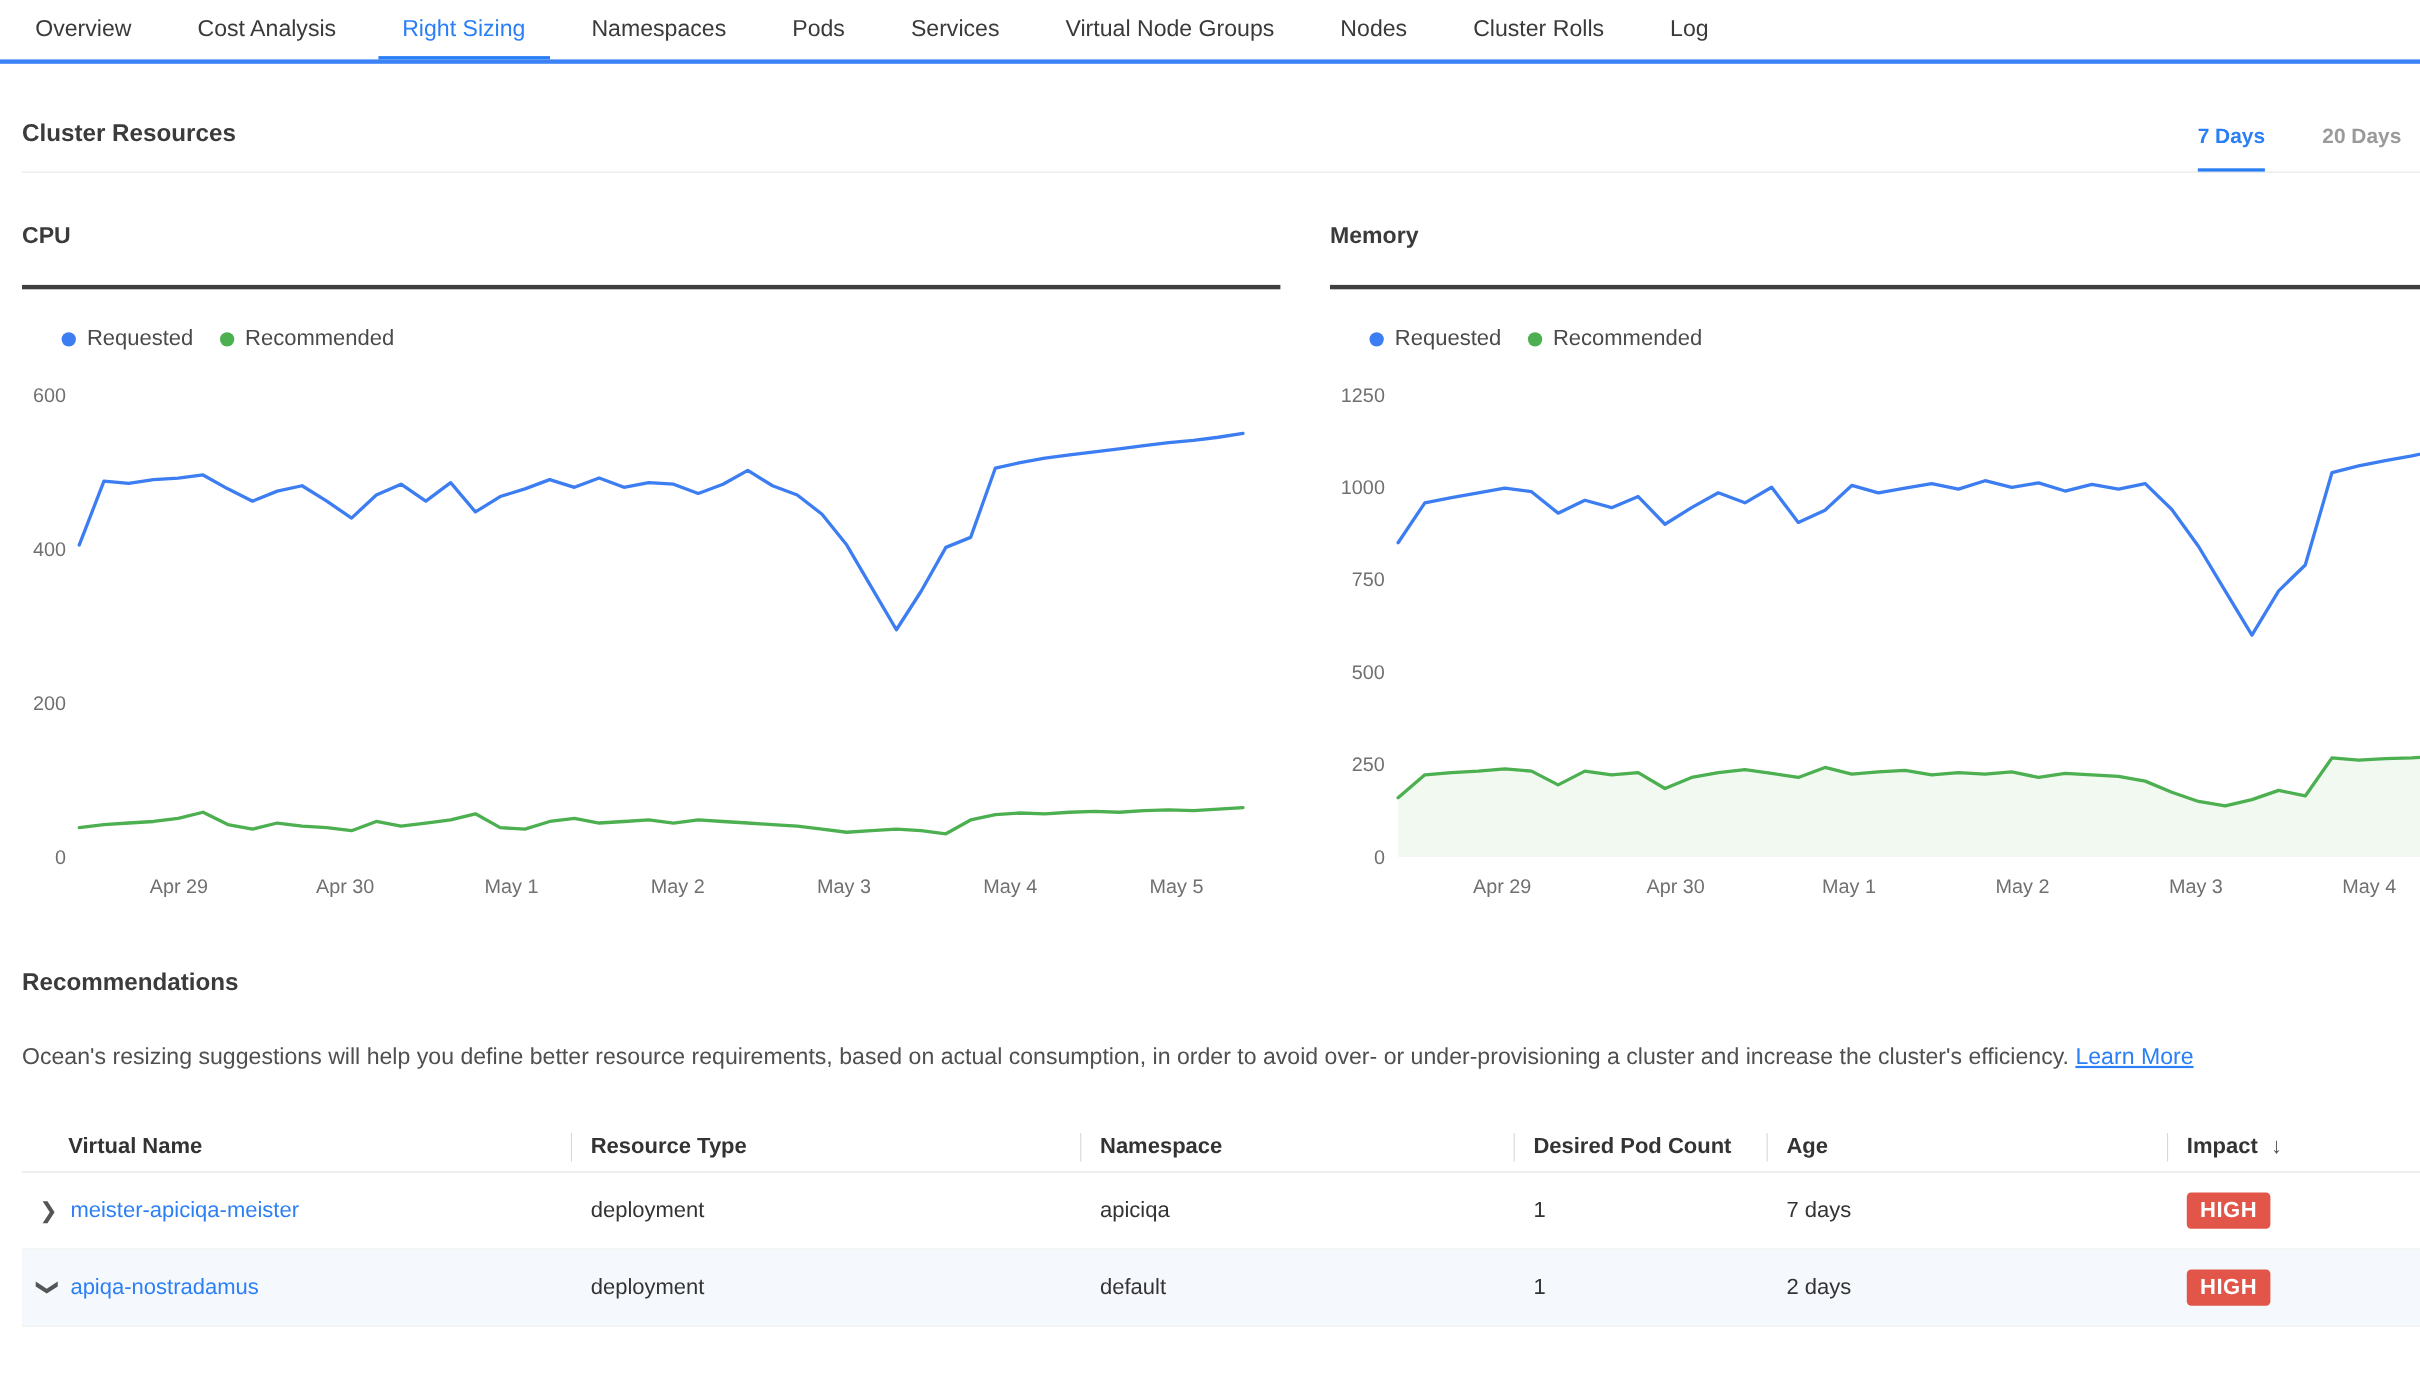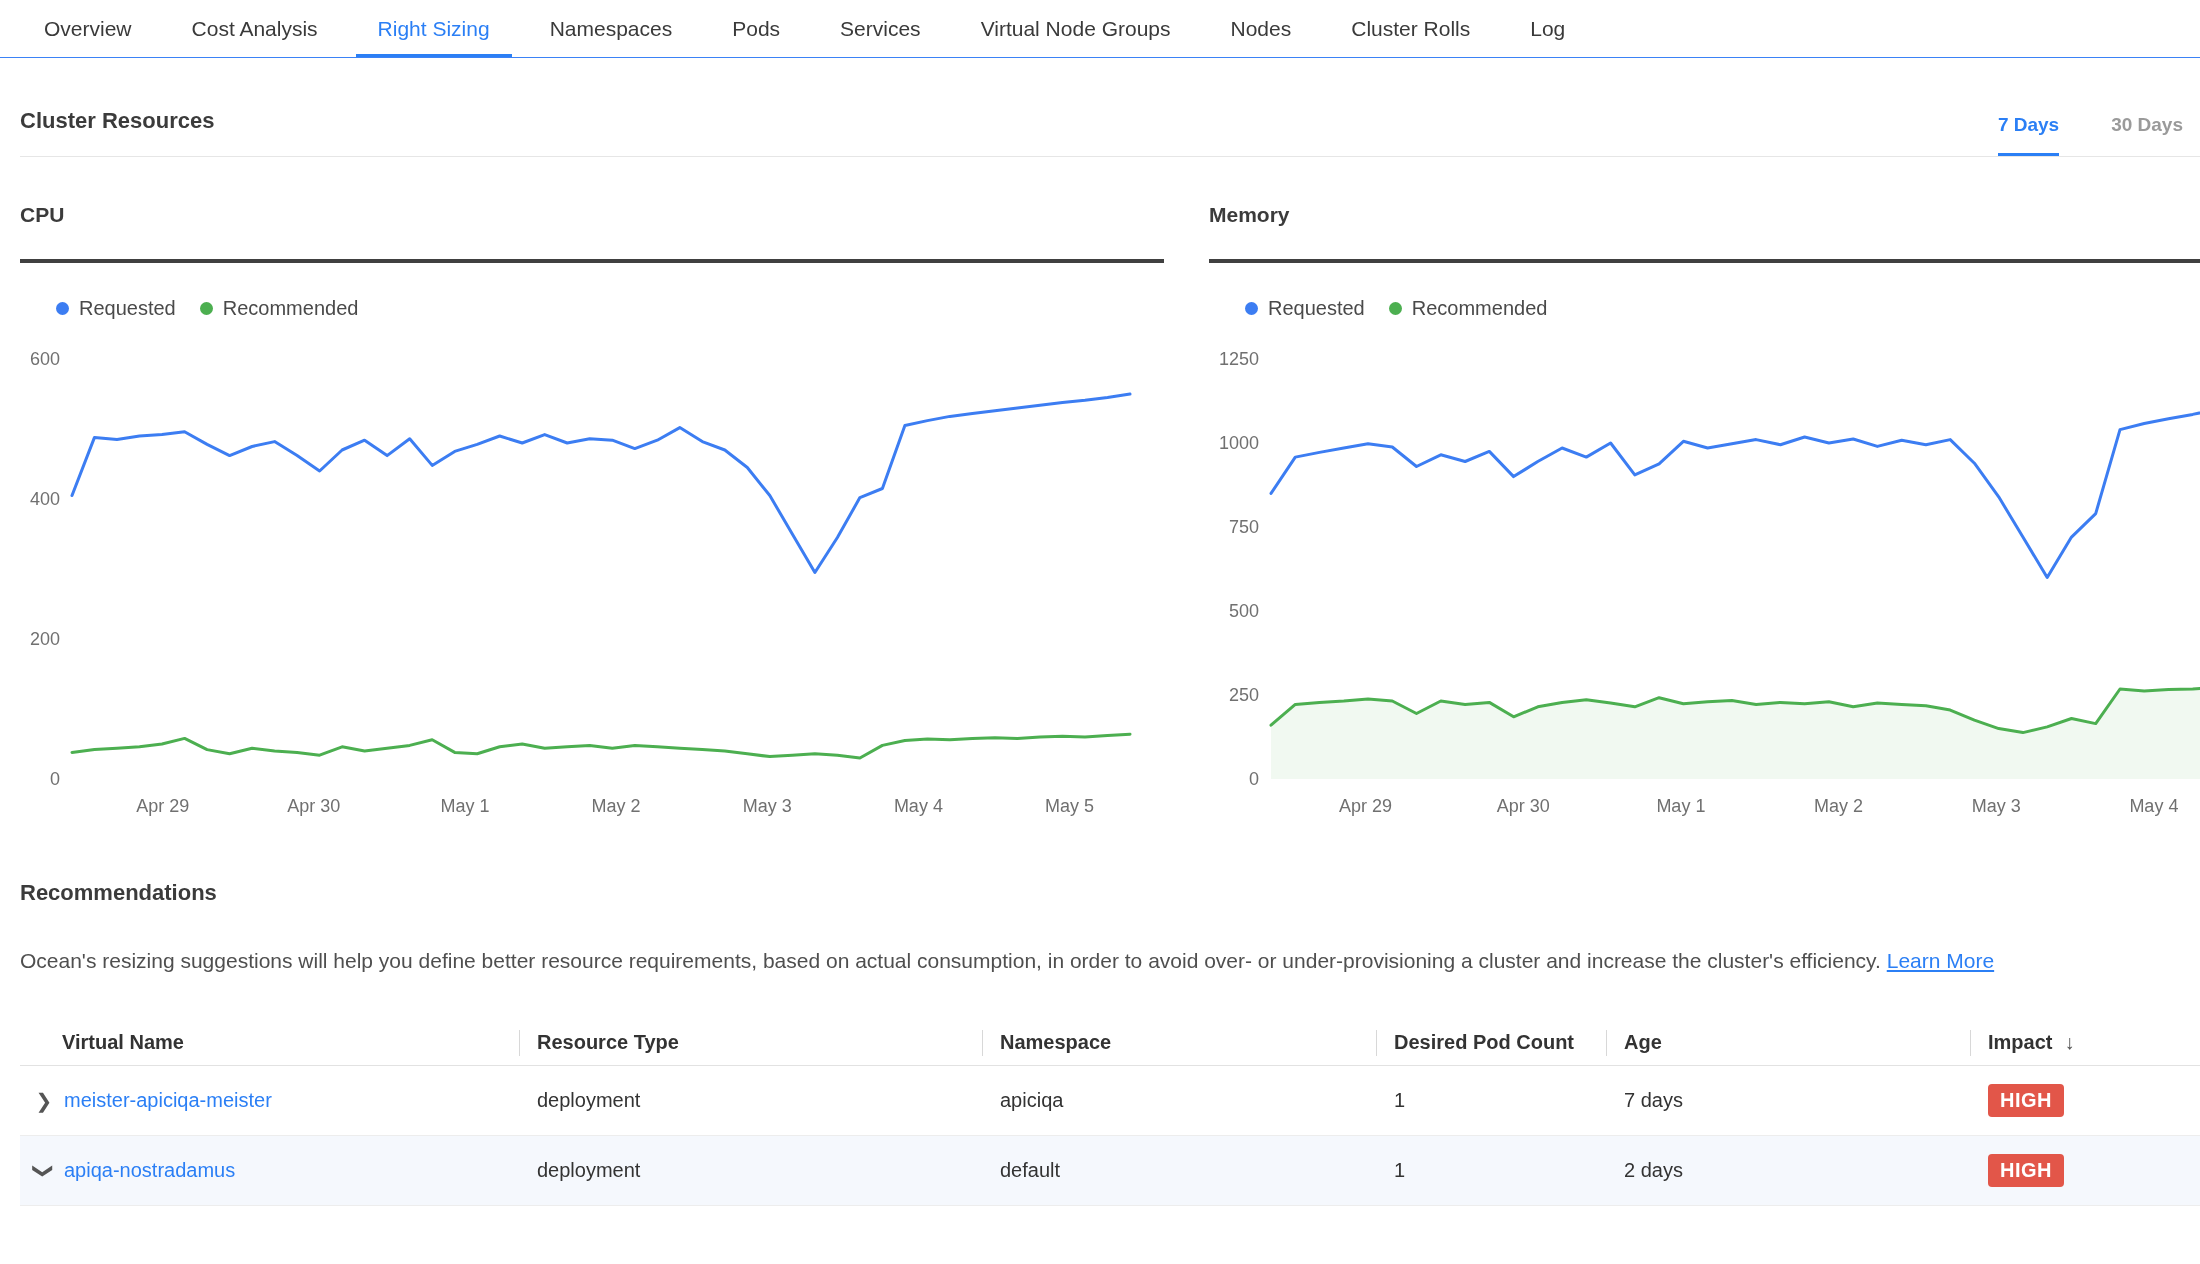--- a/index.html
+++ b/index.html
@@ -1,21 +1,21 @@
 <!DOCTYPE html>
 <html style="--accent: #2b7ff5;"><head>
 <meta charset="utf-8">
 <style>
   *{box-sizing:border-box;margin:0;padding:0}
   html,body{width:2200px;height:1264px;overflow:hidden;background:#fff;
     font-family:"Liberation Sans",sans-serif;color:#333}
   :root{--accent:#2b7ff5}
 
   
-  .tabs{display:flex;align-items:stretch;height:58px;border-bottom:1px solid #3b82f6;padding-left:14px;background:#fff}
+  .tabs{display:flex;align-items:stretch;height:58px;border-bottom:4px solid #3b82f6;padding-left:2px;background:#fff}
   .tab{display:flex;align-items:center;padding:0 30px;font-size:21px;color:#3a3a3a;cursor:pointer;position:relative;white-space:nowrap}
   .tab.active{color:var(--accent)}
   .tab.active::after{content:"";position:absolute;left:8px;right:8px;bottom:0;height:3px;background:var(--accent)}
 
   .content{padding:0 0 0 20px}
 
   
   .section-header{display:flex;justify-content:space-between;align-items:flex-end;
     padding:50px 17px 0 0;border-bottom:1px solid #e6e6e6;margin-right:0}
   .section-header h2{font-size:22px;font-weight:700;color:#3b3b3b;padding-bottom:22px}
@@ -79,21 +79,21 @@
     <div class="tab">Cluster Rolls</div>
     <div class="tab">Log</div>
   </nav>
 
 <div class="content">
 
   <div class="section-header">
     <h2>Cluster Resources</h2>
     <div class="range-toggle" id="rangeToggle">
         <div class="range-item active">7 Days</div>
-        <div class="range-item">30 Days</div>
+        <div class="range-item">20 Days</div>
       </div>
   </div>
 
   <div class="charts">
     <div class="chart" id="chart-0">
         <div class="chart-title">CPU</div>
         <div class="legend">
           <div class="legend-item">
             <span class="dot" style="background: rgb(60, 125, 242);"></span>
             <span>Requested</span>

